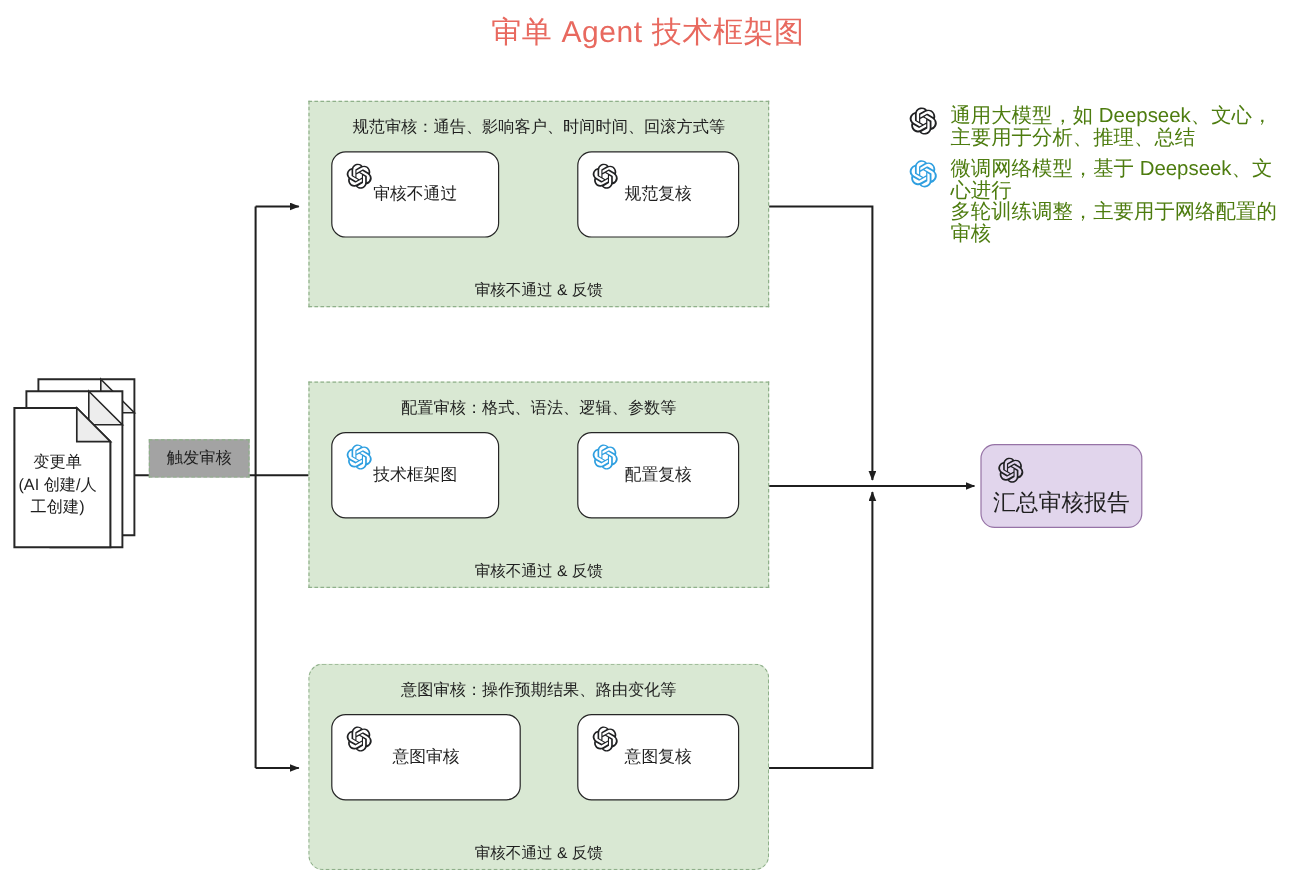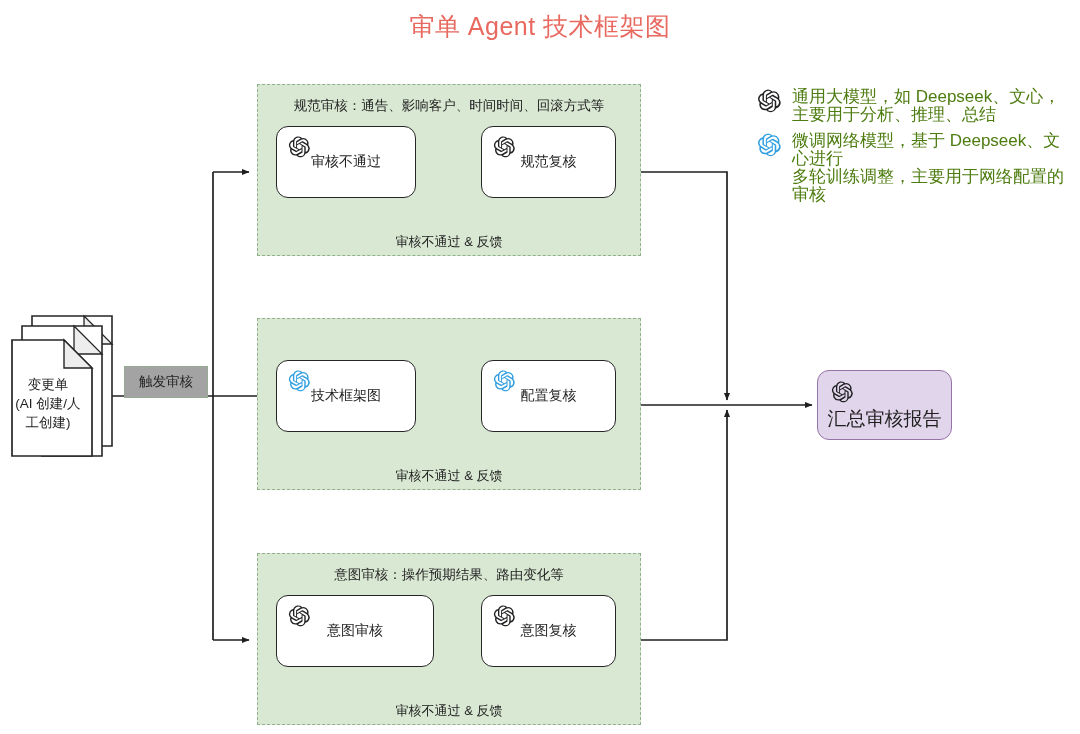--- a/index.html
+++ b/index.html
@@ -181,20 +181,21 @@
   <div class="node" style="left:481px;top:126px;width:135px;height:72px;">
     <span class="ico">
       <svg width="24" height="24" viewBox="0 0 24 24">
         <path fill="#202123" d="M21.3 10.1a5.2 5.2 0 0 0-.45-4.3 5.3 5.3 0 0 0-5.7-2.53A5.27 5.27 0 0 0 6.2 4.9a5.2 5.2 0 0 0-3.5 2.53 5.27 5.27 0 0 0 .65 6.2 5.2 5.2 0 0 0 .45 4.3 5.3 5.3 0 0 0 5.7 2.53 5.26 5.26 0 0 0 8.95-1.63 5.2 5.2 0 0 0 3.5-2.53 5.27 5.27 0 0 0-.65-6.2Zm-7.9 11.02a3.9 3.9 0 0 1-2.5-.9l.12-.07 4.15-2.4a.68.68 0 0 0 .34-.59v-5.85l1.76 1.02c.02 0 .03.02.03.05v4.85a3.92 3.92 0 0 1-3.9 3.89ZM5.02 17.2a3.88 3.88 0 0 1-.47-2.62l.13.08 4.15 2.4a.68.68 0 0 0 .68 0l5.07-2.93v2.03a.06.06 0 0 1-.03.05l-4.2 2.42a3.92 3.92 0 0 1-5.33-1.43ZM3.92 8.1a3.9 3.9 0 0 1 2.04-1.71v4.94c0 .24.13.47.34.59l5.06 2.92-1.76 1.02a.06.06 0 0 1-.06 0L5.35 13.4A3.92 3.92 0 0 1 3.92 8.1Zm14.42 3.35-5.07-2.94 1.76-1.01a.06.06 0 0 1 .06 0l4.2 2.42a3.9 3.9 0 0 1-.6 7.04v-4.93a.68.68 0 0 0-.35-.58Zm1.75-2.63-.13-.08-4.14-2.42a.68.68 0 0 0-.69 0L10.07 9.2V7.18a.06.06 0 0 1 .02-.05l4.2-2.42a3.91 3.91 0 0 1 5.8 4.05ZM9.1 12.43 7.35 11.4a.06.06 0 0 1-.03-.04V6.5a3.91 3.91 0 0 1 6.42-3l-.13.07-4.15 2.4a.68.68 0 0 0-.34.58l-.01 5.86Zm.96-2.06 2.26-1.3 2.26 1.3v2.61l-2.26 1.3-2.26-1.3v-2.6Z"></path>
       </svg>
     </span>
     <span class="node-label">规范复核</span>
   </div>
 
   <div class="group" style="left:257px;top:318px;width:384px;height:172px;">
+    <div class="group-title">配置审核：格式、语法、逻辑、参数等</div>
     <div class="fb-label" style="top:148px;">审核不通过 &amp; 反馈</div>
   </div>
 
   <div class="node" style="left:276px;top:360px;width:140px;height:72px;">
     <span class="ico">
       <svg width="24" height="24" viewBox="0 0 24 24">
         <path fill="#2f9fe0" d="M21.3 10.1a5.2 5.2 0 0 0-.45-4.3 5.3 5.3 0 0 0-5.7-2.53A5.27 5.27 0 0 0 6.2 4.9a5.2 5.2 0 0 0-3.5 2.53 5.27 5.27 0 0 0 .65 6.2 5.2 5.2 0 0 0 .45 4.3 5.3 5.3 0 0 0 5.7 2.53 5.26 5.26 0 0 0 8.95-1.63 5.2 5.2 0 0 0 3.5-2.53 5.27 5.27 0 0 0-.65-6.2Zm-7.9 11.02a3.9 3.9 0 0 1-2.5-.9l.12-.07 4.15-2.4a.68.68 0 0 0 .34-.59v-5.85l1.76 1.02c.02 0 .03.02.03.05v4.85a3.92 3.92 0 0 1-3.9 3.89ZM5.02 17.2a3.88 3.88 0 0 1-.47-2.62l.13.08 4.15 2.4a.68.68 0 0 0 .68 0l5.07-2.93v2.03a.06.06 0 0 1-.03.05l-4.2 2.42a3.92 3.92 0 0 1-5.33-1.43ZM3.92 8.1a3.9 3.9 0 0 1 2.04-1.71v4.94c0 .24.13.47.34.59l5.06 2.92-1.76 1.02a.06.06 0 0 1-.06 0L5.35 13.4A3.92 3.92 0 0 1 3.92 8.1Zm14.42 3.35-5.07-2.94 1.76-1.01a.06.06 0 0 1 .06 0l4.2 2.42a3.9 3.9 0 0 1-.6 7.04v-4.93a.68.68 0 0 0-.35-.58Zm1.75-2.63-.13-.08-4.14-2.42a.68.68 0 0 0-.69 0L10.07 9.2V7.18a.06.06 0 0 1 .02-.05l4.2-2.42a3.91 3.91 0 0 1 5.8 4.05ZM9.1 12.43 7.35 11.4a.06.06 0 0 1-.03-.04V6.5a3.91 3.91 0 0 1 6.42-3l-.13.07-4.15 2.4a.68.68 0 0 0-.34.58l-.01 5.86Zm.96-2.06 2.26-1.3 2.26 1.3v2.61l-2.26 1.3-2.26-1.3v-2.6Z"></path>
       </svg>
     </span>
     <span class="node-label">技术框架图</span>
@@ -202,21 +203,21 @@
 
   <div class="node" style="left:481px;top:360px;width:135px;height:72px;">
     <span class="ico">
       <svg width="24" height="24" viewBox="0 0 24 24">
         <path fill="#2f9fe0" d="M21.3 10.1a5.2 5.2 0 0 0-.45-4.3 5.3 5.3 0 0 0-5.7-2.53A5.27 5.27 0 0 0 6.2 4.9a5.2 5.2 0 0 0-3.5 2.53 5.27 5.27 0 0 0 .65 6.2 5.2 5.2 0 0 0 .45 4.3 5.3 5.3 0 0 0 5.7 2.53 5.26 5.26 0 0 0 8.95-1.63 5.2 5.2 0 0 0 3.5-2.53 5.27 5.27 0 0 0-.65-6.2Zm-7.9 11.02a3.9 3.9 0 0 1-2.5-.9l.12-.07 4.15-2.4a.68.68 0 0 0 .34-.59v-5.85l1.76 1.02c.02 0 .03.02.03.05v4.85a3.92 3.92 0 0 1-3.9 3.89ZM5.02 17.2a3.88 3.88 0 0 1-.47-2.62l.13.08 4.15 2.4a.68.68 0 0 0 .68 0l5.07-2.93v2.03a.06.06 0 0 1-.03.05l-4.2 2.42a3.92 3.92 0 0 1-5.33-1.43ZM3.92 8.1a3.9 3.9 0 0 1 2.04-1.71v4.94c0 .24.13.47.34.59l5.06 2.92-1.76 1.02a.06.06 0 0 1-.06 0L5.35 13.4A3.92 3.92 0 0 1 3.92 8.1Zm14.42 3.35-5.07-2.94 1.76-1.01a.06.06 0 0 1 .06 0l4.2 2.42a3.9 3.9 0 0 1-.6 7.04v-4.93a.68.68 0 0 0-.35-.58Zm1.75-2.63-.13-.08-4.14-2.42a.68.68 0 0 0-.69 0L10.07 9.2V7.18a.06.06 0 0 1 .02-.05l4.2-2.42a3.91 3.91 0 0 1 5.8 4.05ZM9.1 12.43 7.35 11.4a.06.06 0 0 1-.03-.04V6.5a3.91 3.91 0 0 1 6.42-3l-.13.07-4.15 2.4a.68.68 0 0 0-.34.58l-.01 5.86Zm.96-2.06 2.26-1.3 2.26 1.3v2.61l-2.26 1.3-2.26-1.3v-2.6Z"></path>
       </svg>
     </span>
     <span class="node-label">配置复核</span>
   </div>
 
-  <div class="group" style="left:257px;top:553px;width:384px;height:172px;">
+  <div class="group" style="left:257px;top:553px;width:384px;height:172px;border-radius:12px;">
     <div class="group-title">意图审核：操作预期结果、路由变化等</div>
     <div class="fb-label" style="top:148px;">审核不通过 &amp; 反馈</div>
   </div>
 
   <div class="node" style="left:276px;top:595px;width:158px;height:72px;">
     <span class="ico">
       <svg width="24" height="24" viewBox="0 0 24 24">
         <path fill="#202123" d="M21.3 10.1a5.2 5.2 0 0 0-.45-4.3 5.3 5.3 0 0 0-5.7-2.53A5.27 5.27 0 0 0 6.2 4.9a5.2 5.2 0 0 0-3.5 2.53 5.27 5.27 0 0 0 .65 6.2 5.2 5.2 0 0 0 .45 4.3 5.3 5.3 0 0 0 5.7 2.53 5.26 5.26 0 0 0 8.95-1.63 5.2 5.2 0 0 0 3.5-2.53 5.27 5.27 0 0 0-.65-6.2Zm-7.9 11.02a3.9 3.9 0 0 1-2.5-.9l.12-.07 4.15-2.4a.68.68 0 0 0 .34-.59v-5.85l1.76 1.02c.02 0 .03.02.03.05v4.85a3.92 3.92 0 0 1-3.9 3.89ZM5.02 17.2a3.88 3.88 0 0 1-.47-2.62l.13.08 4.15 2.4a.68.68 0 0 0 .68 0l5.07-2.93v2.03a.06.06 0 0 1-.03.05l-4.2 2.42a3.92 3.92 0 0 1-5.33-1.43ZM3.92 8.1a3.9 3.9 0 0 1 2.04-1.71v4.94c0 .24.13.47.34.59l5.06 2.92-1.76 1.02a.06.06 0 0 1-.06 0L5.35 13.4A3.92 3.92 0 0 1 3.92 8.1Zm14.42 3.35-5.07-2.94 1.76-1.01a.06.06 0 0 1 .06 0l4.2 2.42a3.9 3.9 0 0 1-.6 7.04v-4.93a.68.68 0 0 0-.35-.58Zm1.75-2.63-.13-.08-4.14-2.42a.68.68 0 0 0-.69 0L10.07 9.2V7.18a.06.06 0 0 1 .02-.05l4.2-2.42a3.91 3.91 0 0 1 5.8 4.05ZM9.1 12.43 7.35 11.4a.06.06 0 0 1-.03-.04V6.5a3.91 3.91 0 0 1 6.42-3l-.13.07-4.15 2.4a.68.68 0 0 0-.34.58l-.01 5.86Zm.96-2.06 2.26-1.3 2.26 1.3v2.61l-2.26 1.3-2.26-1.3v-2.6Z"></path>
       </svg>
     </span>

